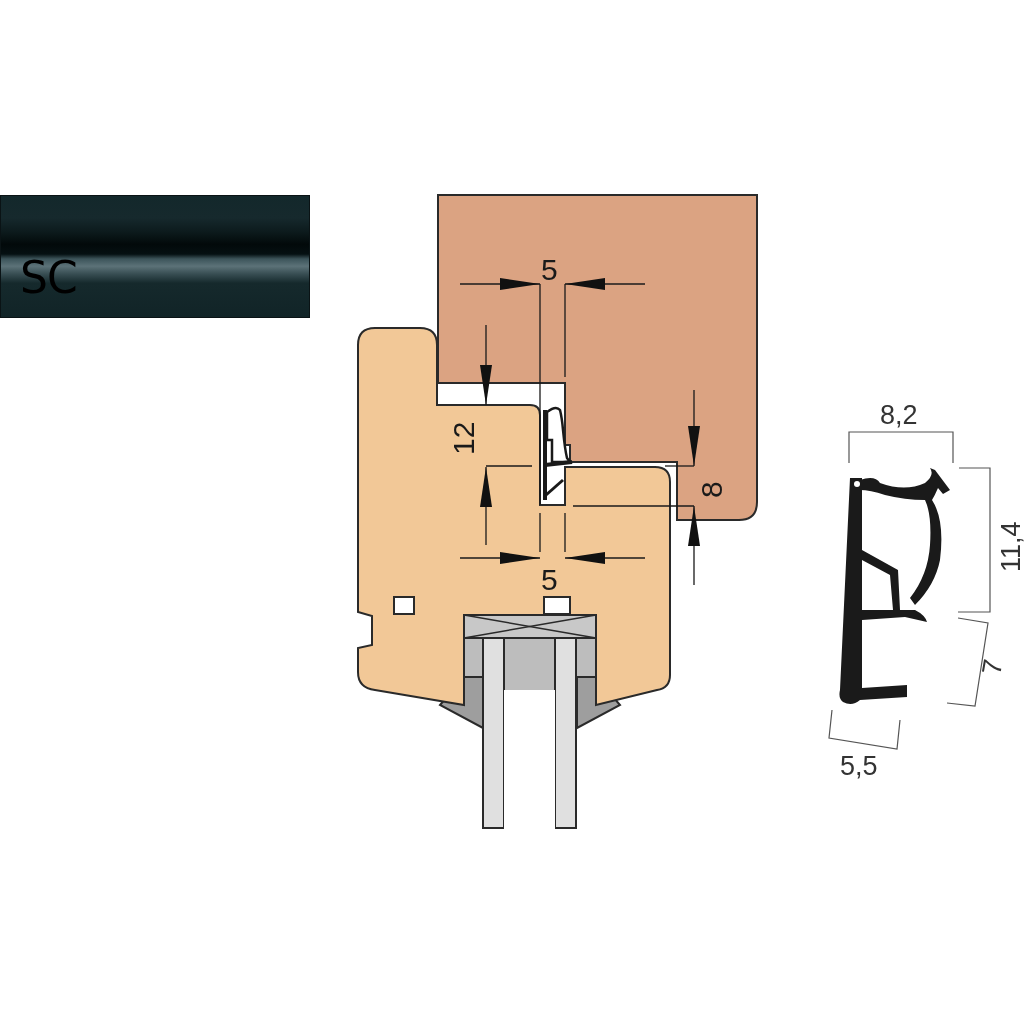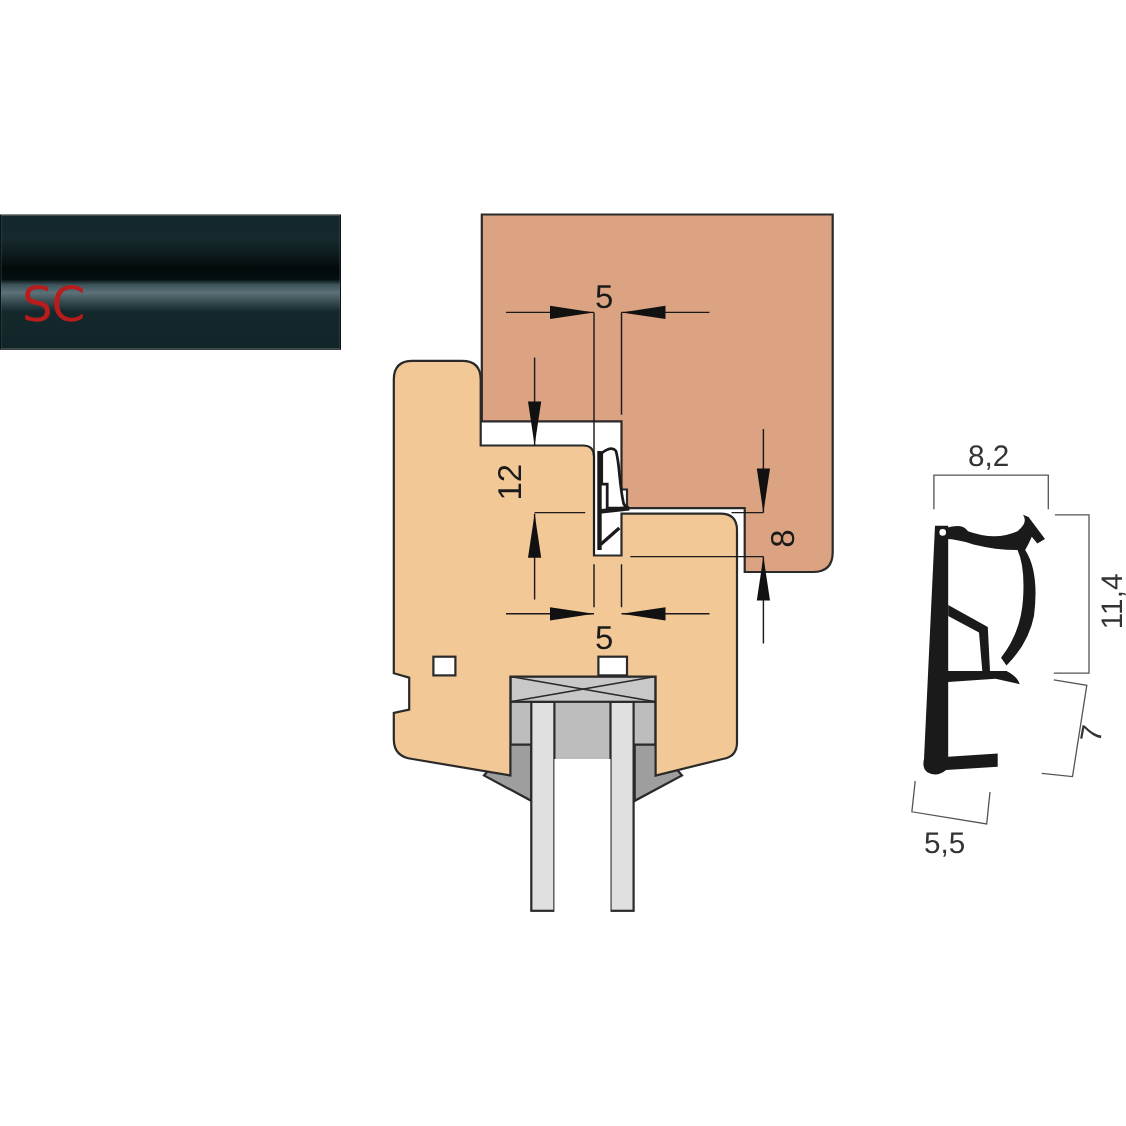--- a/index.html
+++ b/index.html
@@ -5,21 +5,21 @@
   html, body { margin:0; padding:0; background:#ffffff; }
   body { width:1024px; height:1024px; position:relative; overflow:hidden; font-family:"Liberation Sans", sans-serif; }
   .swatch {
     position:absolute; left:0; top:195px; width:310px; height:123px;
     background: linear-gradient(to bottom,
       #13282b 0%, #16292d 18%, #0c1a1c 30%, #02090a 40%, #051012 48%,
       #3c545a 52%, #5c7278 58%, #3a5055 64%, #15292c 72%, #112427 100%);
     border:1px solid #0a1315; box-sizing:border-box;
   }
   .swatch-label {
-    position:absolute; left:20px; top:256px; color:#b91c1c;
+    position:absolute; left:20px; top:256px; color:#000000;
     font-family:"DejaVu Sans", sans-serif; font-size:44px; line-height:1;
     letter-spacing:-1px;
   }
   svg { position:absolute; left:0; top:0; }
   .dim { font-family:"Liberation Sans", sans-serif; font-size:30px; fill:#1a1a1a; }
   .dim-s { font-family:"Liberation Sans", sans-serif; font-size:27px; fill:#333; }
 </style>
 </head>
 <body>
 

